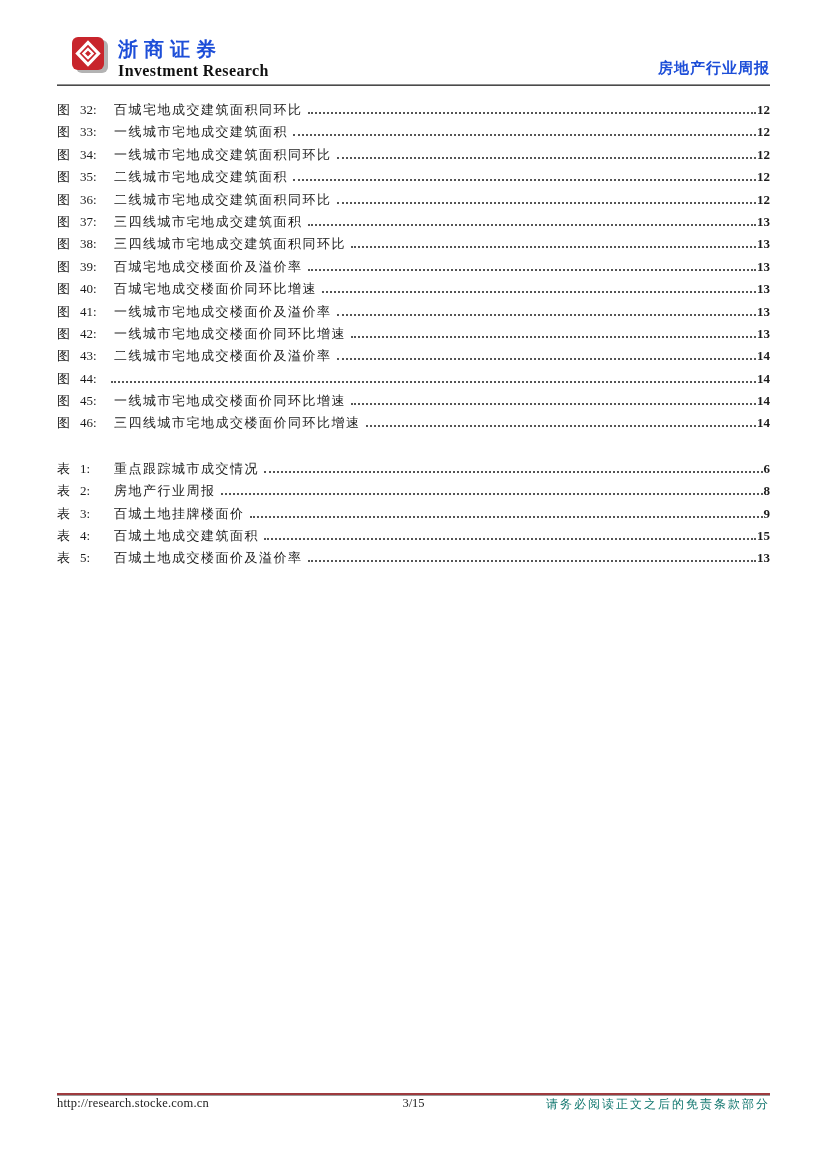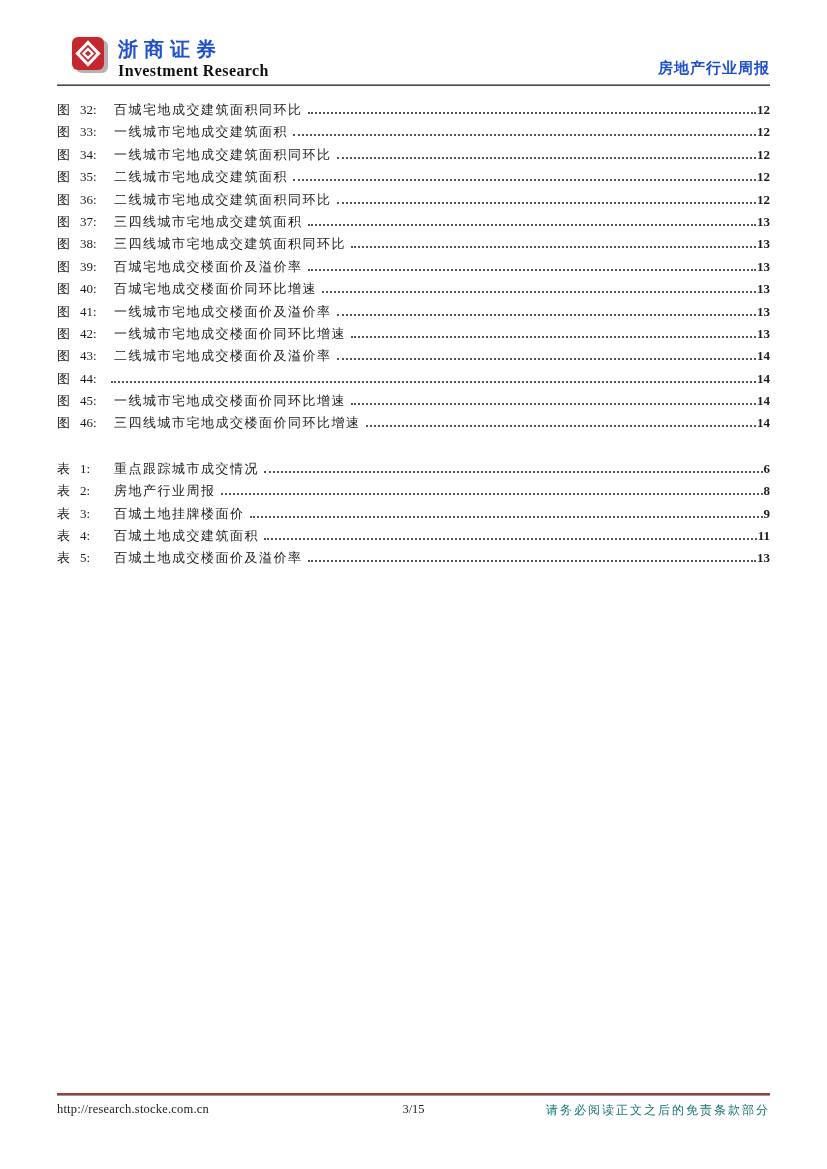--- a/index.html
+++ b/index.html
@@ -43,21 +43,21 @@
   .toc-title { flex:0 0 auto; margin-left:8px; letter-spacing:1.5px; }
   .leader {
     flex:1 1 auto; border-bottom:2px dotted #555;
     margin:0 1px 4px 5px; min-width:20px;
   }
   .toc-page { flex:0 0 auto; font-size:13px;font-weight:bold; }
   
   .footer { position:absolute; left:57px; top:1093px; width:713px; }
   .footer-rule-red { height:2px; background:#9e3a3e; }
   .footer-rule-gray { height:1px; background:#9a9a9a; }
-  .footer-row { position:relative; margin-top:6px; height:18px; font-size:12.5px; color:#222; }
+  .footer-row { position:relative; height:18px; font-size:12.5px; color:#222; }
   .footer-url { position:absolute; left:0; top:0; letter-spacing:0.2px; }
   .footer-page { position:absolute; left:50%; transform:translateX(-50%); top:0; }
   .footer-disclaimer {
     position:absolute; right:0; top:0; font-size:12px; 
     letter-spacing:2px; color:#0f766e;
   }
 </style>
 </head>
 <body>
 
@@ -209,21 +209,21 @@
           <span class="toc-num">3:</span>
           <span class="toc-title">百城土地挂牌楼面价</span>
           <span class="leader"></span>
           <span class="toc-page">9</span>
         </div>
         <div class="toc-row">
           <span class="toc-prefix">表</span>
           <span class="toc-num">4:</span>
           <span class="toc-title">百城土地成交建筑面积</span>
           <span class="leader"></span>
-          <span class="toc-page">11</span>
+          <span class="toc-page">15</span>
         </div>
         <div class="toc-row">
           <span class="toc-prefix">表</span>
           <span class="toc-num">5:</span>
           <span class="toc-title">百城土地成交楼面价及溢价率</span>
           <span class="leader"></span>
           <span class="toc-page">13</span>
         </div>
       </div>
   </div>

